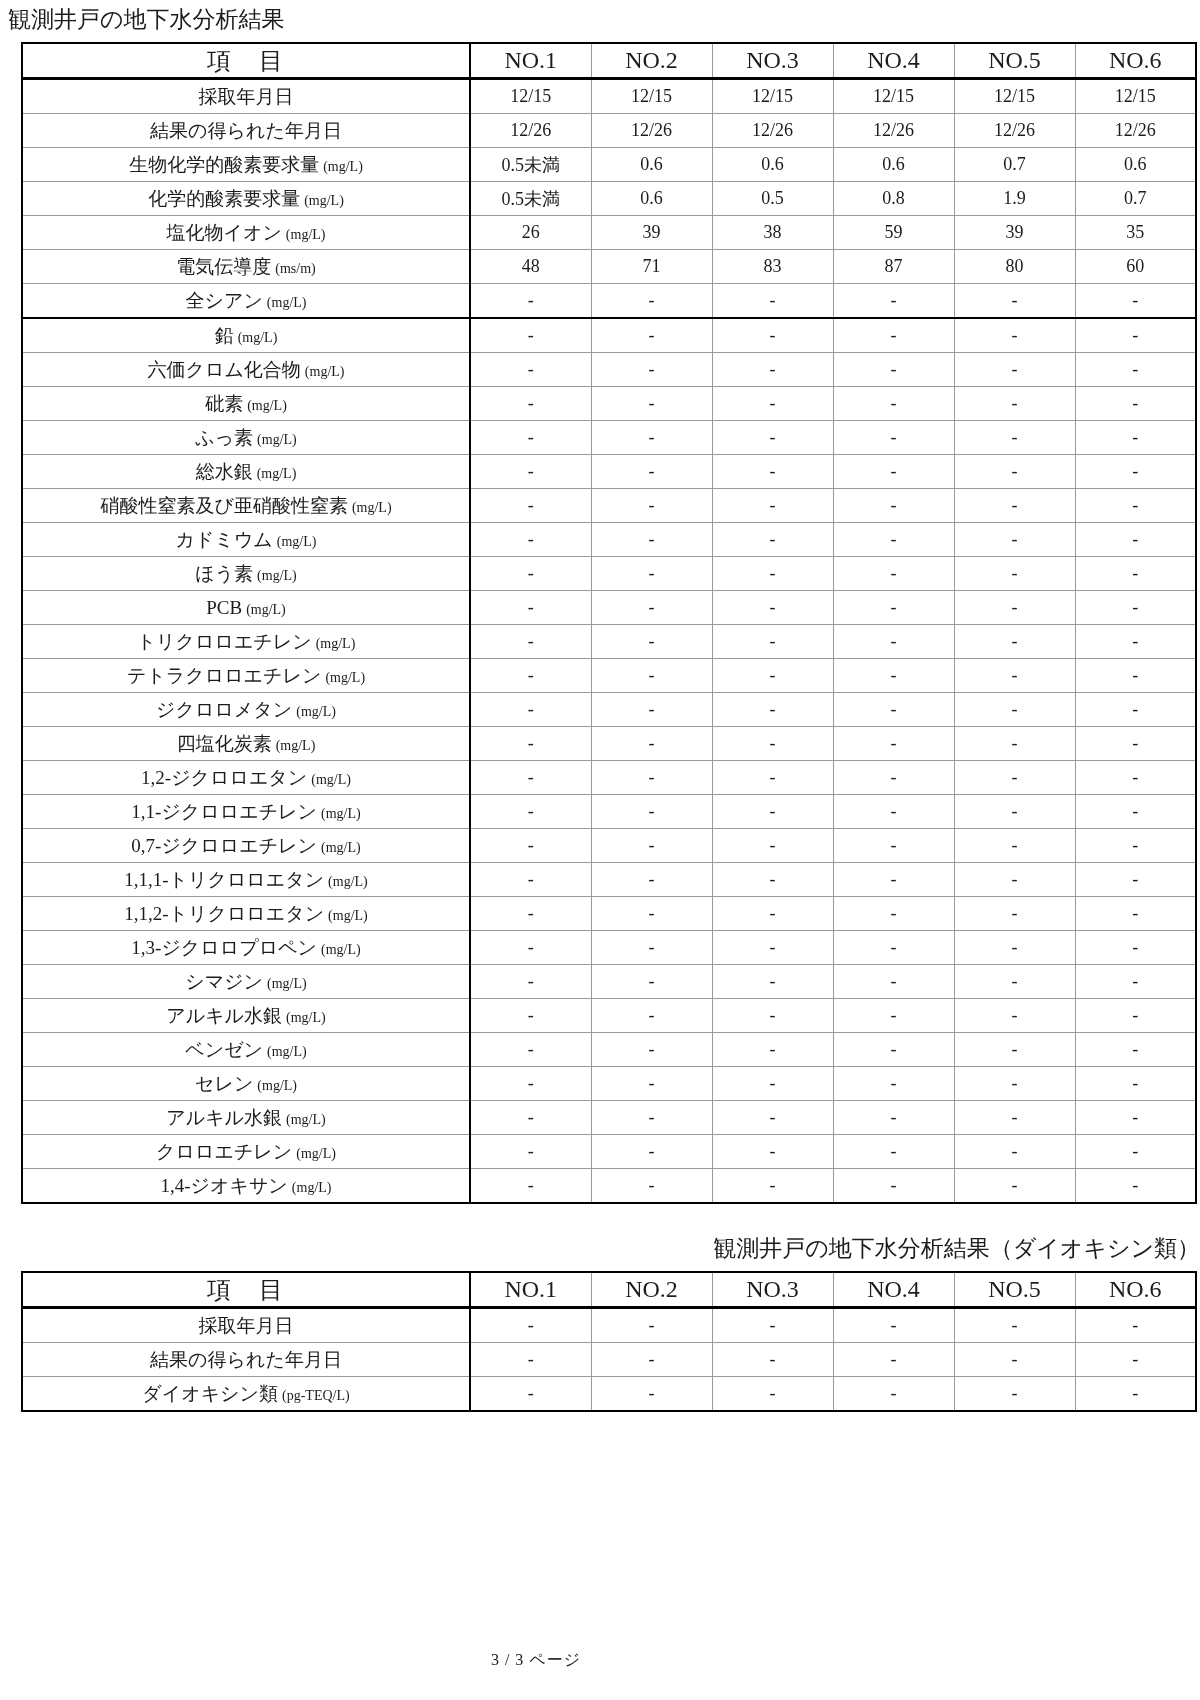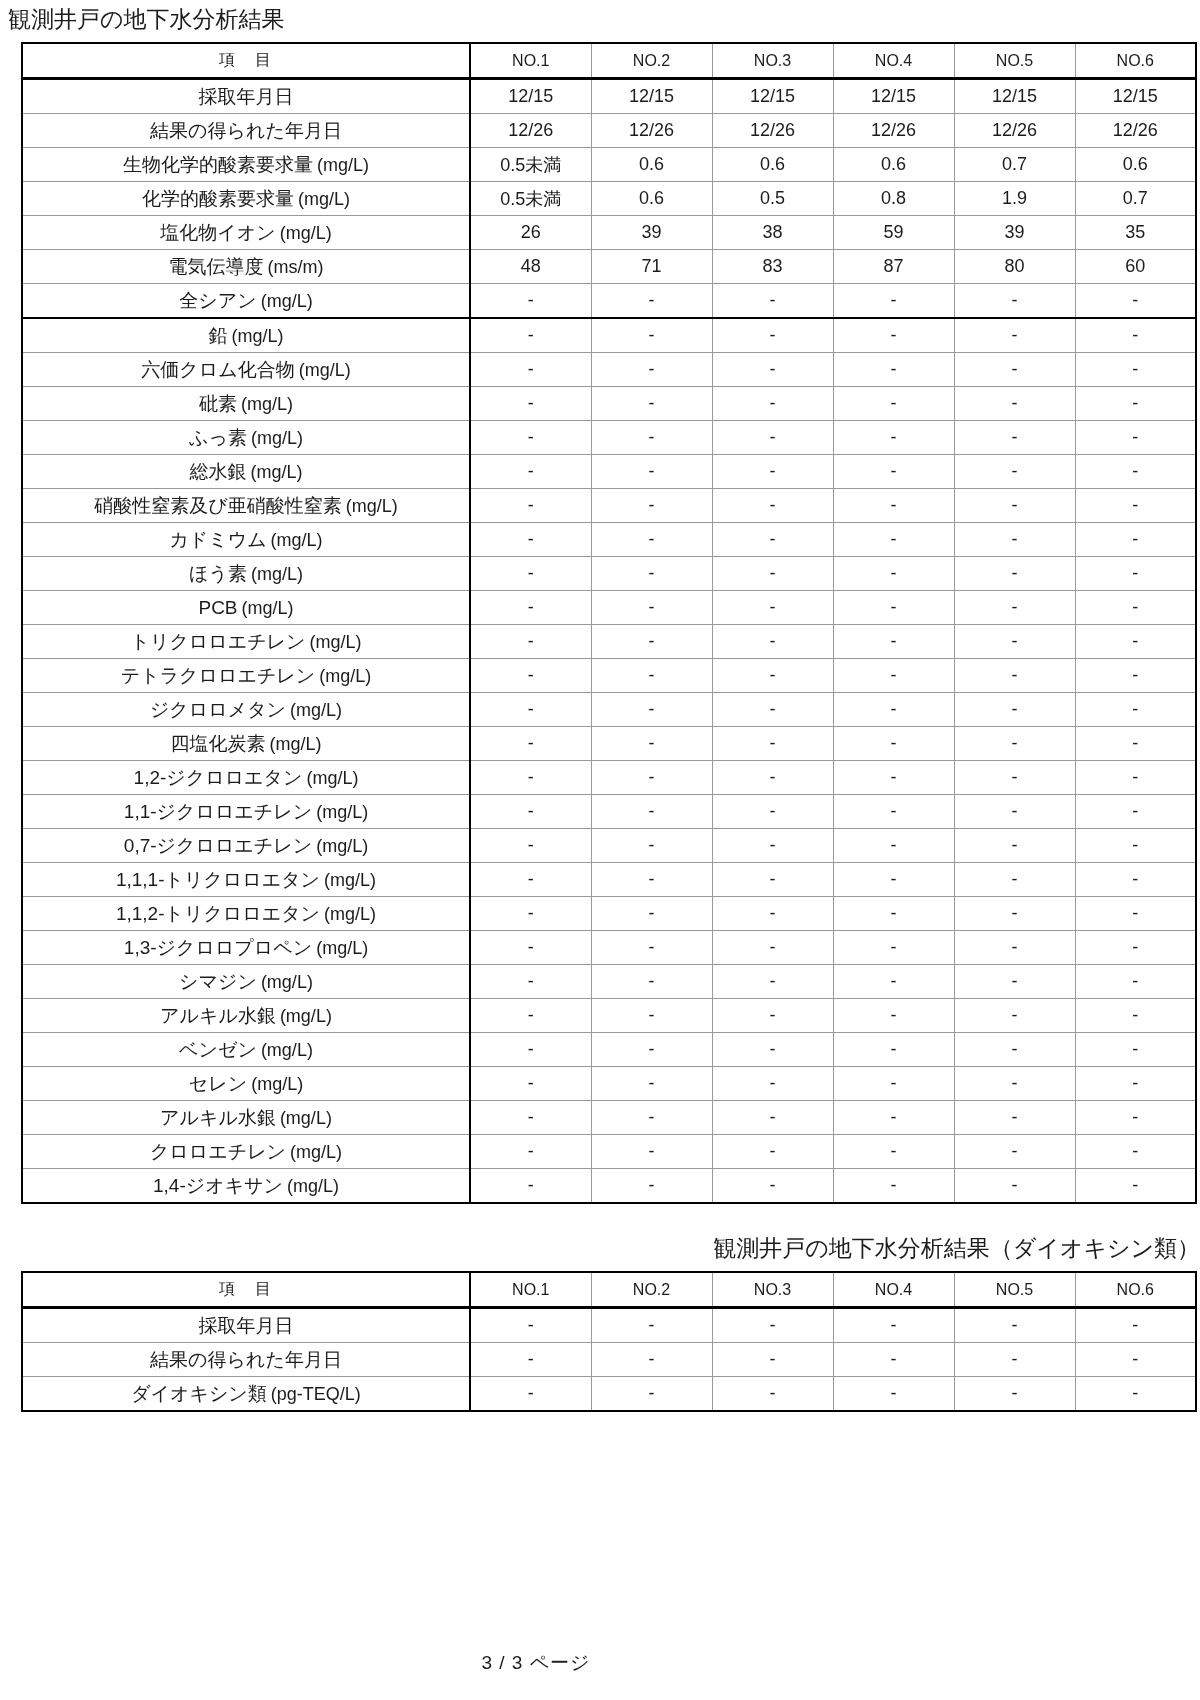--- a/index.html
+++ b/index.html
@@ -2,21 +2,21 @@
 <html lang="ja"><head>
 <meta charset="utf-8">
 <style>
   html, body { margin: 0; padding: 0; }
   body {
     width: 1200px; height: 1700px;
     background: #ffffff;
     color: #1c1c1c;
     font-family: "Liberation Sans", "DejaVu Sans", sans-serif;
   }
-  .page { position: relative; width: 1200px; height: 1700px; background: #fff; overflow: hidden; }
+  .page { position: relative; width: 1200px; height: 1700px; background: #fff; overflow: hidden; font-family: Liberation Serif, serif; }
 
   .doc-title {
     font-size: 23px; font-weight: 500; color: #1c1c1c;
     margin: 6px 0 9px 8px; line-height: 27px;
   }
   .doc-title.second { margin-top: 31px; text-align: right; }
 
   table.main-table {
     border-collapse: collapse; table-layout: fixed;
     margin-left: 21px; width: 1174px;
@@ -26,35 +26,35 @@
   col.c-num  { width: 121px; }
 
   th, td {
     border: 1px solid #999;
     height: 33px; padding: 0;
     text-align: center; vertical-align: middle;
     white-space: nowrap; overflow: hidden;
   }
   thead th {
     border-bottom: 3px solid #000;
-    font-weight: 500; font-size: 16px;
+    font-weight: 500; font-size: 24px;
   }
   th:first-child, td:first-child { border-right: 2px solid #000; }
   thead th.item-col { letter-spacing: 2px; }
 
   
   #t1body tr:nth-child(7) td { border-bottom: 2px solid #000; }
 
   td.label-cell { font-size: 19px; }
-  td.label-cell .unit { font-size: 18px; margin-left: 4px; }
+  td.label-cell .unit { font-size: 14px; margin-left: 4px; }
   td.value-cell { font-size: 18px; }
 
   .page-footer {
     position: absolute; left: 0; top: 1650px; width: 1072px;
-    text-align: center; font-size: 19px; color: #1c1c1c;
+    text-align: center; font-size: 16px; color: #1c1c1c;
     letter-spacing: 1px;
   }
 </style>
 </head>
 <body>
 
 <div class="page">
 
   <h1 class="doc-title">観測井戸の地下水分析結果</h1>
 

